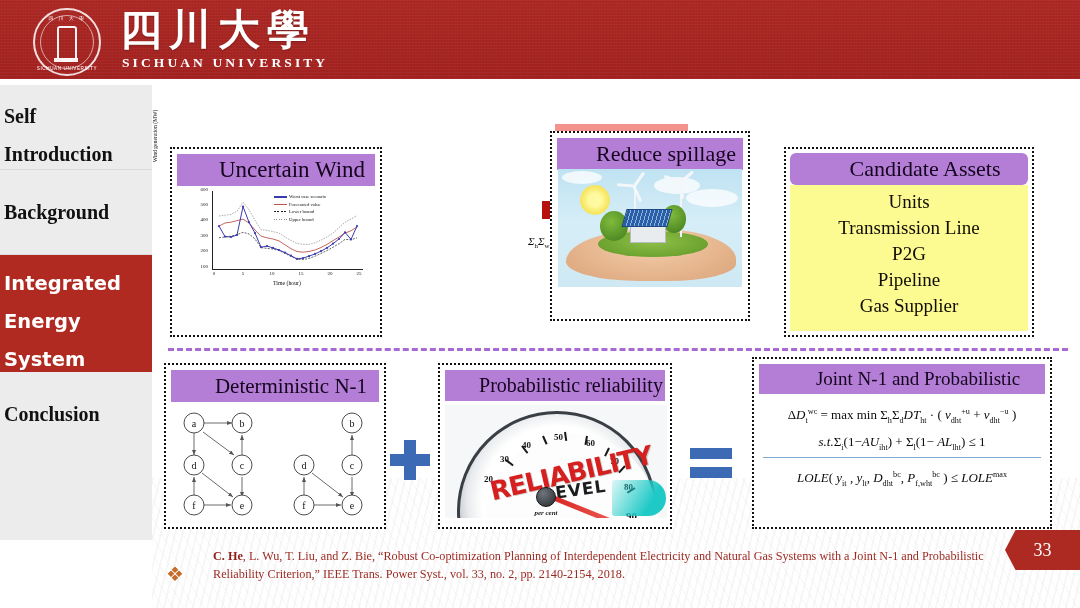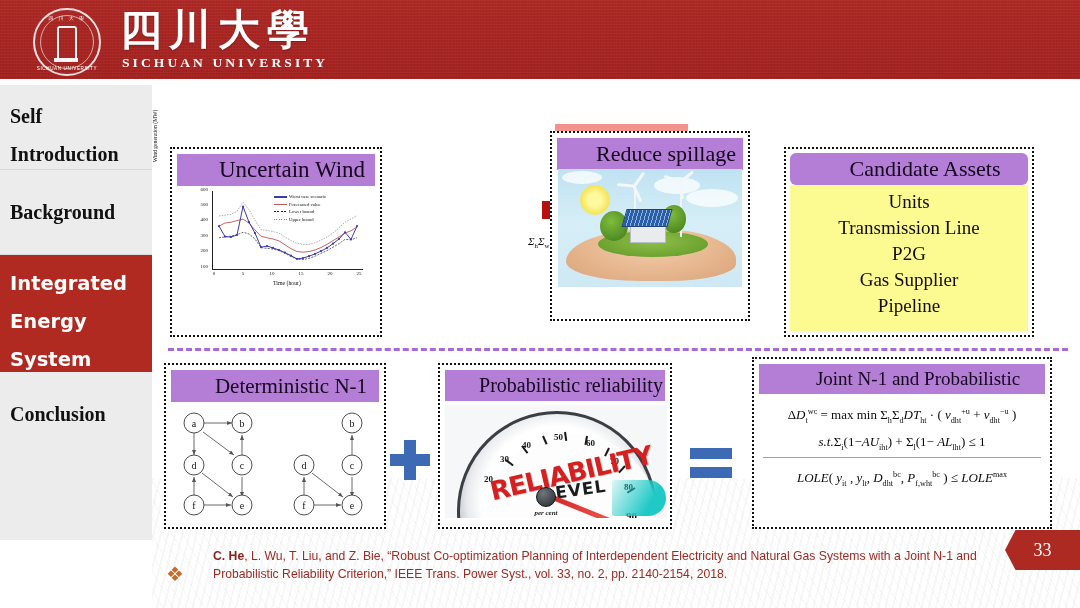--- a/index.html
+++ b/index.html
@@ -63,21 +63,21 @@
   
   .sidebar{
     position:absolute;left:0;top:85px;width:152px;height:455px;
     background:#ececec;
   }
   .side-item{
     position:absolute;left:0;width:152px;
     color:#111111;font-weight:bold;
     font-family:"Liberation Serif",serif;
     font-size:20px;line-height:38px;
-    padding-left:10px;box-sizing:border-box;
+    padding-left:4px;box-sizing:border-box;
     border-bottom:1px solid #d9d9d9;
   }
   .side-item.active{
     background:#b02a22;color:#ffffff;border-bottom:none;
     font-family:"DejaVu Sans",sans-serif;font-size:19.5px;
   }
   .side-item.active:after{
     content:"";position:absolute;right:-13px;top:38px;
     border-top:13px solid transparent;border-bottom:13px solid transparent;
     border-left:13px solid #b02a22;
@@ -268,21 +268,21 @@
   .joint-body{position:absolute;left:5px;top:36px;right:5px;bottom:4px;}
   .j-eq{
     font-family:"Liberation Serif",serif;color:#0b0b0b;
     text-align:center;white-space:nowrap;
   }
   .j-rule{border-top:1px solid #7fa8d0;margin:5px 4px 0 4px;}
   
   .citation{
     position:absolute;left:213px;top:548px;width:790px;
     color:#9d2a22;font-size:12.2px;line-height:17.5px;
-    font-family:Liberation Sans, sans-serif;
+    font-family:Liberation Serif, serif;
   }
   .citation b{color:#8c1f18;}
   .page-badge{
     position:absolute;left:1005px;top:530px;width:75px;height:40px;
     background:#ad2a22;color:#ffffff;
     display:flex;align-items:center;justify-content:center;
     font-size:18px;font-family:"Liberation Serif",serif;
     clip-path:polygon(14% 0,100% 0,100% 100%,14% 100%,0 50%);
   }
   .foot-logo{
@@ -431,22 +431,22 @@
       <div class="eco-panel"></div>
     </div>
   </div>
 
   <div class="panel" style="left:632px;top:62px;width:250px;height:190px;">
     <div class="p-head" style="margin:4px 4px 0 4px;height:32px;line-height:32px;font-size:22px;border-radius:6px;">Candidate Assets</div>
     <div class="assets-body">
       <div>Units</div>
       <div>Transmission Line</div>
       <div>P2G</div>
+      <div>Pipeline</div>
       <div>Gas Supplier</div>
-      <div>Pipeline</div>
     </div>
   </div>
 
   <div class="panel" style="left:12px;top:278px;width:222px;height:166px;">
     <div class="p-head" style="margin:5px 5px 0 5px;height:32px;line-height:32px;font-size:21px;">Deterministic N-1</div>
     <svg class="graph-svg" width="210" height="120" viewBox="0 0 210 120">
       <defs>
         <marker id="ah" markerWidth="6" markerHeight="6" refX="5" refY="2" orient="auto">
           <path d="M0,0 L5,2 L0,4 z" fill="#555"></path>
         </marker>

